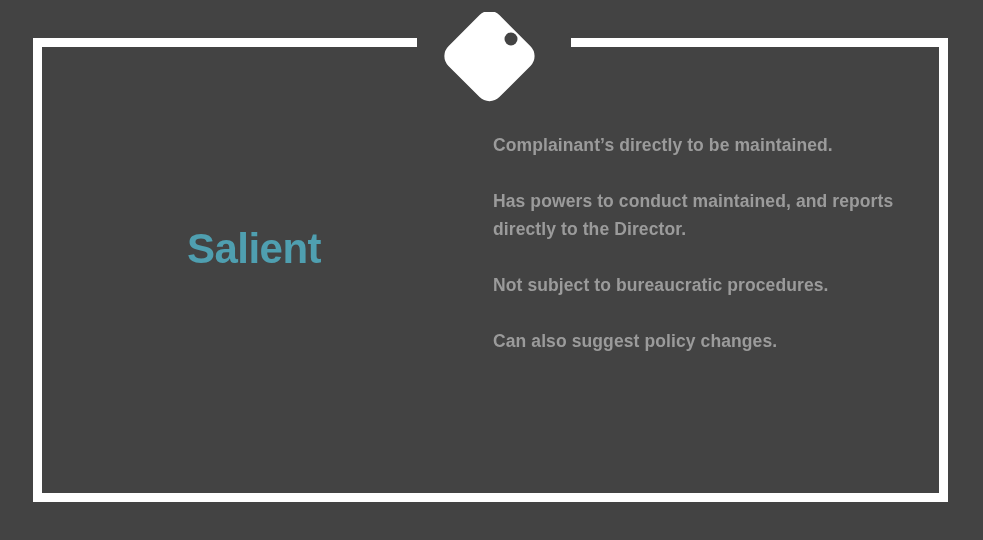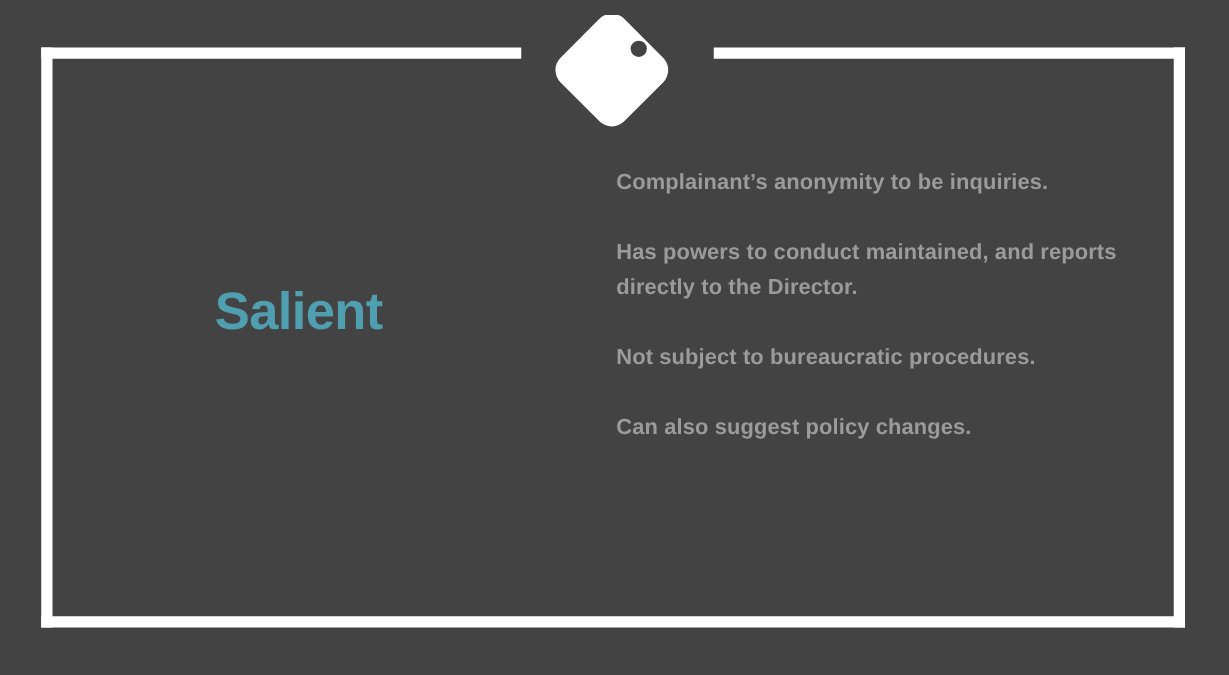--- a/index.html
+++ b/index.html
@@ -38,21 +38,21 @@
     left: 443px;
     top: 12px;
     width: 100px;
     height: 98px;
   }
   .tag-icon svg { display: block; width: 100%; height: 100%; }
 
   
   .title-block {
     position: absolute;
-    left: 32px;
+    left: 47px;
     top: 222px;
     width: 414px;
     text-align: center;
   }
   .title-line {
     color: #4f9fb0;
     font-size: 42px;
     font-weight: bold;
     line-height: 54px;
     letter-spacing: -0.5px;
@@ -94,19 +94,19 @@
       </g>
       <circle cx="68" cy="27" r="6.5" fill="#434343"></circle>
     </svg>
   </div>
 
   <div class="title-block">
     <div class="title-line">Salient</div>
   </div>
 
   <div class="features">
-    <div class="feature-item">Complainant’s anonymity to be inquiries.</div>
+    <div class="feature-item">Complainant’s directly to be maintained.</div>
     <div class="feature-item">Has powers to conduct maintained, and reports directly to the Director.</div>
     <div class="feature-item">Not subject to bureaucratic procedures.</div>
     <div class="feature-item">Can also suggest policy changes.</div>
   </div>
 
 </div>
 
 </body></html>

